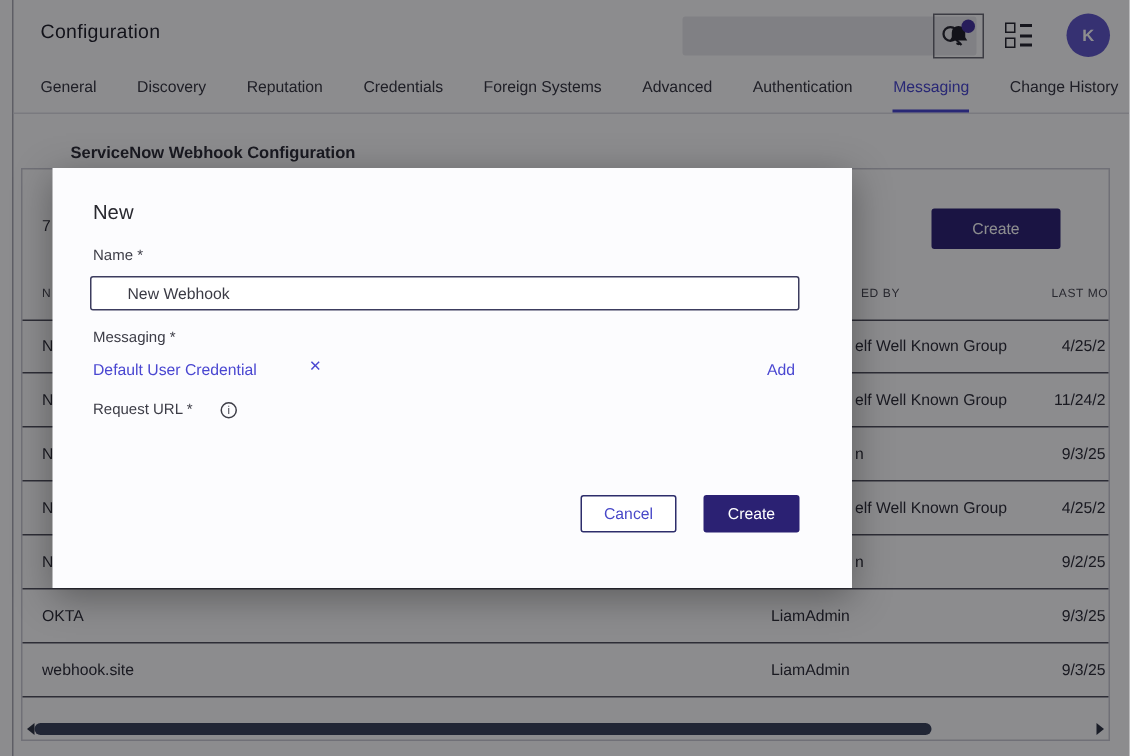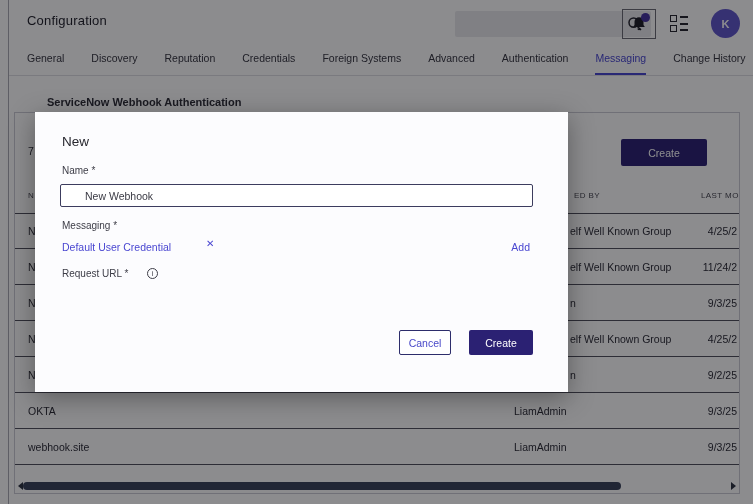--- a/index.html
+++ b/index.html
@@ -51,21 +51,21 @@
   .overlay { position:absolute; inset:0; background:rgba(6,6,11,0.46); }
   .modal { position:absolute; left:35px; top:112px; width:533px; height:280px; background:#fcfcfe; border-radius:0; box-shadow:0 6px 24px rgba(0,0,0,.35); }
   .m-title { position:absolute; left:27px; top:22px; font-size:13.5px; color:#28282f; }
   .m-label { position:absolute; left:27px; font-size:10px; color:#3d3d47; }
   .m-input { position:absolute; left:25px; width:473px; height:23px; border:1px solid #3c3c5e; border-radius:2px; background:#fff; font-size:10.5px; color:#3a3a44; padding:0 11px; font-family:inherit; outline:none; }
   .chip-link { position:absolute; left:27px; top:129px; font-size:10.5px; color:#4a47d1; cursor:pointer; }
   .chip-x { position:absolute; left:171px; top:126px; font-size:10px; color:#4a47d1; cursor:pointer; }
   .add-link { position:absolute; right:38px; top:129px; font-size:10.5px; color:#4a47d1; cursor:pointer; }
   .info-ic { position:absolute; left:112px; top:156px; width:11px; height:11px; border:1px solid #3d3d47; border-radius:50%; font-size:7.5px; color:#3d3d47; display:flex; align-items:center; justify-content:center; font-style:normal; }
   .m-actions { position:absolute; right:35px; top:218px; display:flex; gap:18px; }
-  .btn-cancel { width:52px; height:25px; background:#fff; border:1px solid #2d2d6b; border-radius:2px; color:#4848c8; font-size:10.5px; font-family:inherit; cursor:pointer; }
+  .btn-cancel { width:64px; height:25px; background:#fff; border:1px solid #2d2d6b; border-radius:2px; color:#4848c8; font-size:10.5px; font-family:inherit; cursor:pointer; }
   .btn-create { width:64px; height:25px; background:#2b2173; border:none; border-radius:2px; color:#fff; font-size:10.5px; font-family:inherit; cursor:pointer; }
 </style>
 </head>
 <body>
 
 <div class="page">
   <div class="left-line"></div>
 
   <div class="app-title">Configuration</div>
 
@@ -102,21 +102,21 @@
       <div class="tab">Discovery</div>
       <div class="tab">Reputation</div>
       <div class="tab">Credentials</div>
       <div class="tab">Foreign Systems</div>
       <div class="tab">Advanced</div>
       <div class="tab">Authentication</div>
       <div class="tab active">Messaging</div>
       <div class="tab">Change History</div>
     </div>
 
-  <div class="page-heading">ServiceNow Webhook Authentication</div>
+  <div class="page-heading">ServiceNow Webhook Configuration</div>
 
   <div class="tbl">
     <div class="count-label">7</div>
     <button class="create-btn">Create</button>
 
     <div class="col-head" style="left:13px">N</div>
     <div class="col-head" style="left:559px">ED BY</div>
     <div class="col-head" style="left:686px">LAST MO</div>
     <div class="head-sep"></div>
 

